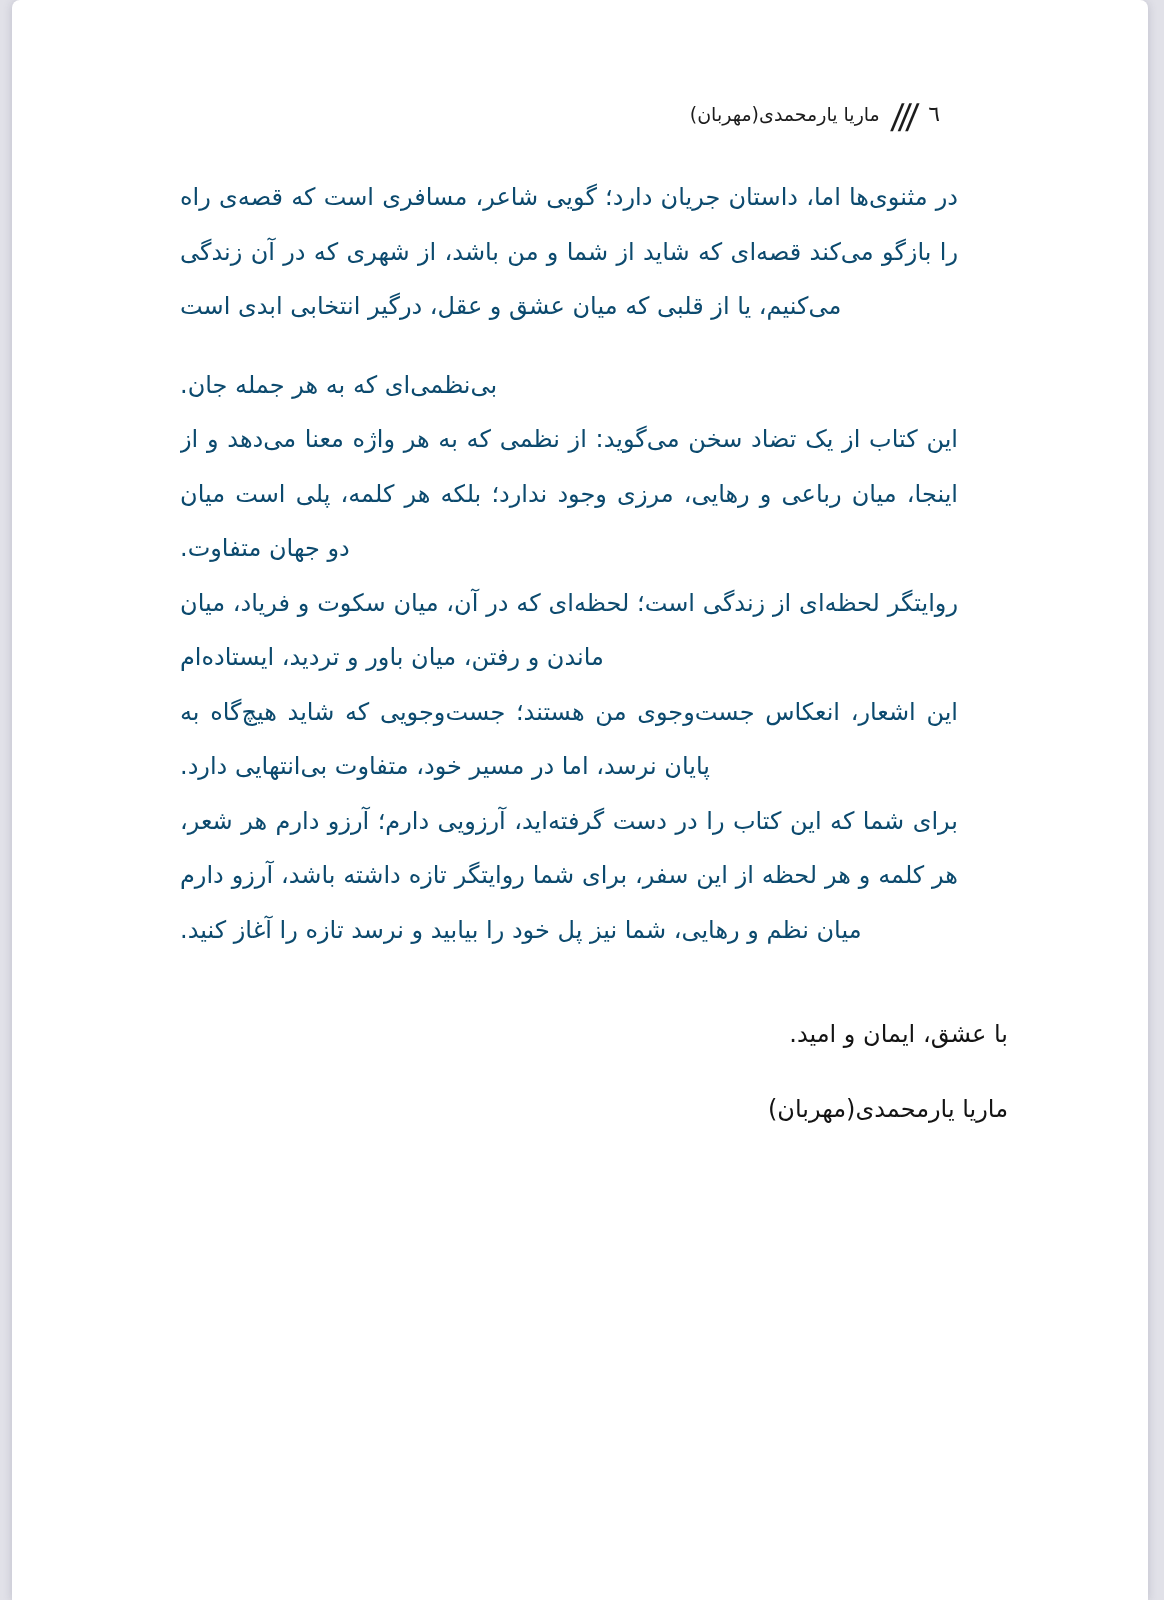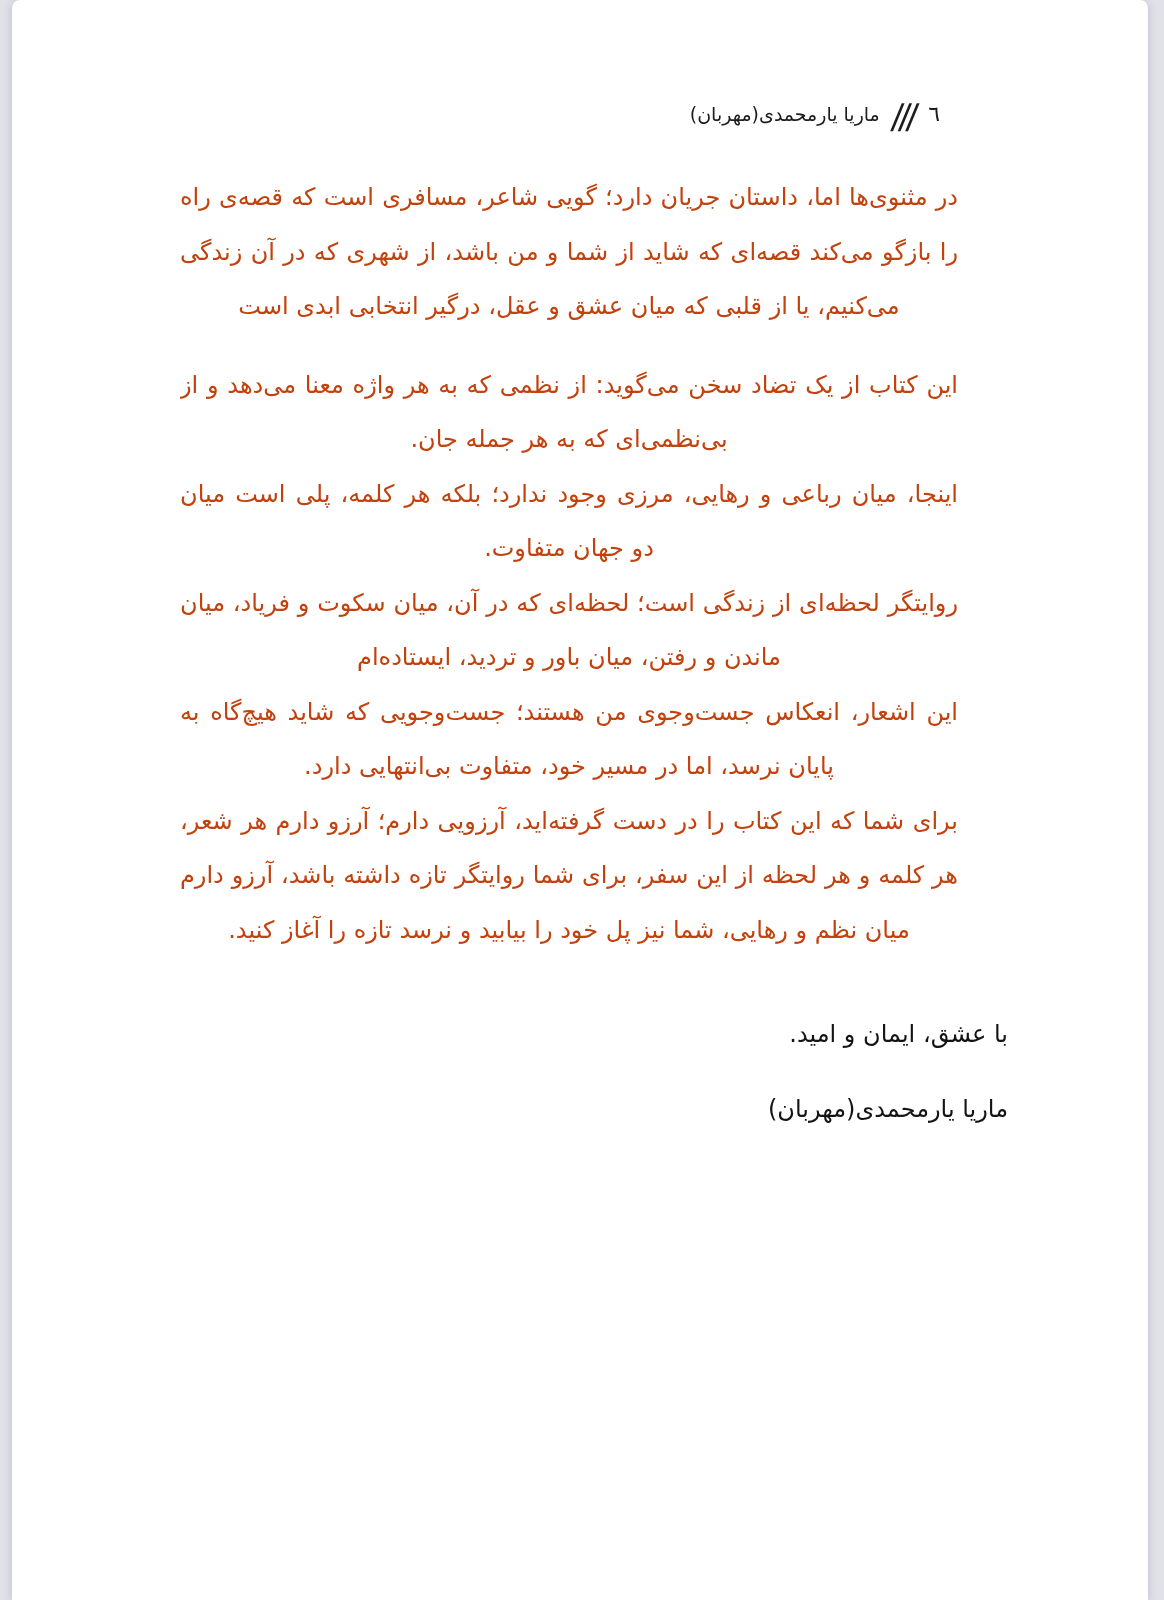--- a/index.html
+++ b/index.html
@@ -52,36 +52,36 @@
     vertical-align: middle;
   }
   
   .content {
     position: absolute;
     top: 170px;
     left: 168px;
     right: 190px;
     direction: rtl;
     font-size: 24px;
-    color: #c2410c;
+    color: #0c4a6e;
   }
   .para { margin: 0; }
   .para-gap { margin-bottom: 24px; }
   .line {
     height: 54.5px;
     max-height: 54.5px;
     line-height: 54.5px;
     overflow: hidden;
   }
   .line.just {
     text-align: justify;
     text-align-last: justify;
   }
   .line.end {
-    text-align: center;
+    text-align: left;
   }
   
   .closing {
     position: absolute;
     top: 1007px;
     right: 140px;
     direction: rtl;
     text-align: right;
     font-size: 24px;
     color: #141414;
@@ -105,22 +105,22 @@
 
   <div class="content">
 
     <div class="para para-gap">
       <div class="line just">در مثنوی‌ها اما، داستان جریان دارد؛ گویی شاعر، مسافری است که قصه‌ی راه</div>
       <div class="line just">را بازگو می‌کند قصه‌ای که شاید از شما و من باشد، از شهری که در آن زندگی</div>
       <div class="line end">می‌کنیم، یا از قلبی که میان عشق و عقل، درگیر انتخابی ابدی است</div>
     </div>
 
     <div class="para">
+      <div class="line end">بی‌نظمی‌ای که به هر جمله جان.</div>
       <div class="line just">این کتاب از یک تضاد سخن می‌گوید: از نظمی که به هر واژه معنا می‌دهد و از</div>
-      <div class="line end">بی‌نظمی‌ای که به هر جمله جان.</div>
     </div>
 
     <div class="para">
       <div class="line just">اینجا، میان رباعی و رهایی، مرزی وجود ندارد؛ بلکه هر کلمه، پلی است میان</div>
       <div class="line end">دو جهان متفاوت.</div>
     </div>
 
     <div class="para">
       <div class="line just">روایتگر لحظه‌ای از زندگی است؛ لحظه‌ای که در آن، میان سکوت و فریاد، میان</div>
       <div class="line end">ماندن و رفتن، میان باور و تردید، ایستاده‌ام</div>

